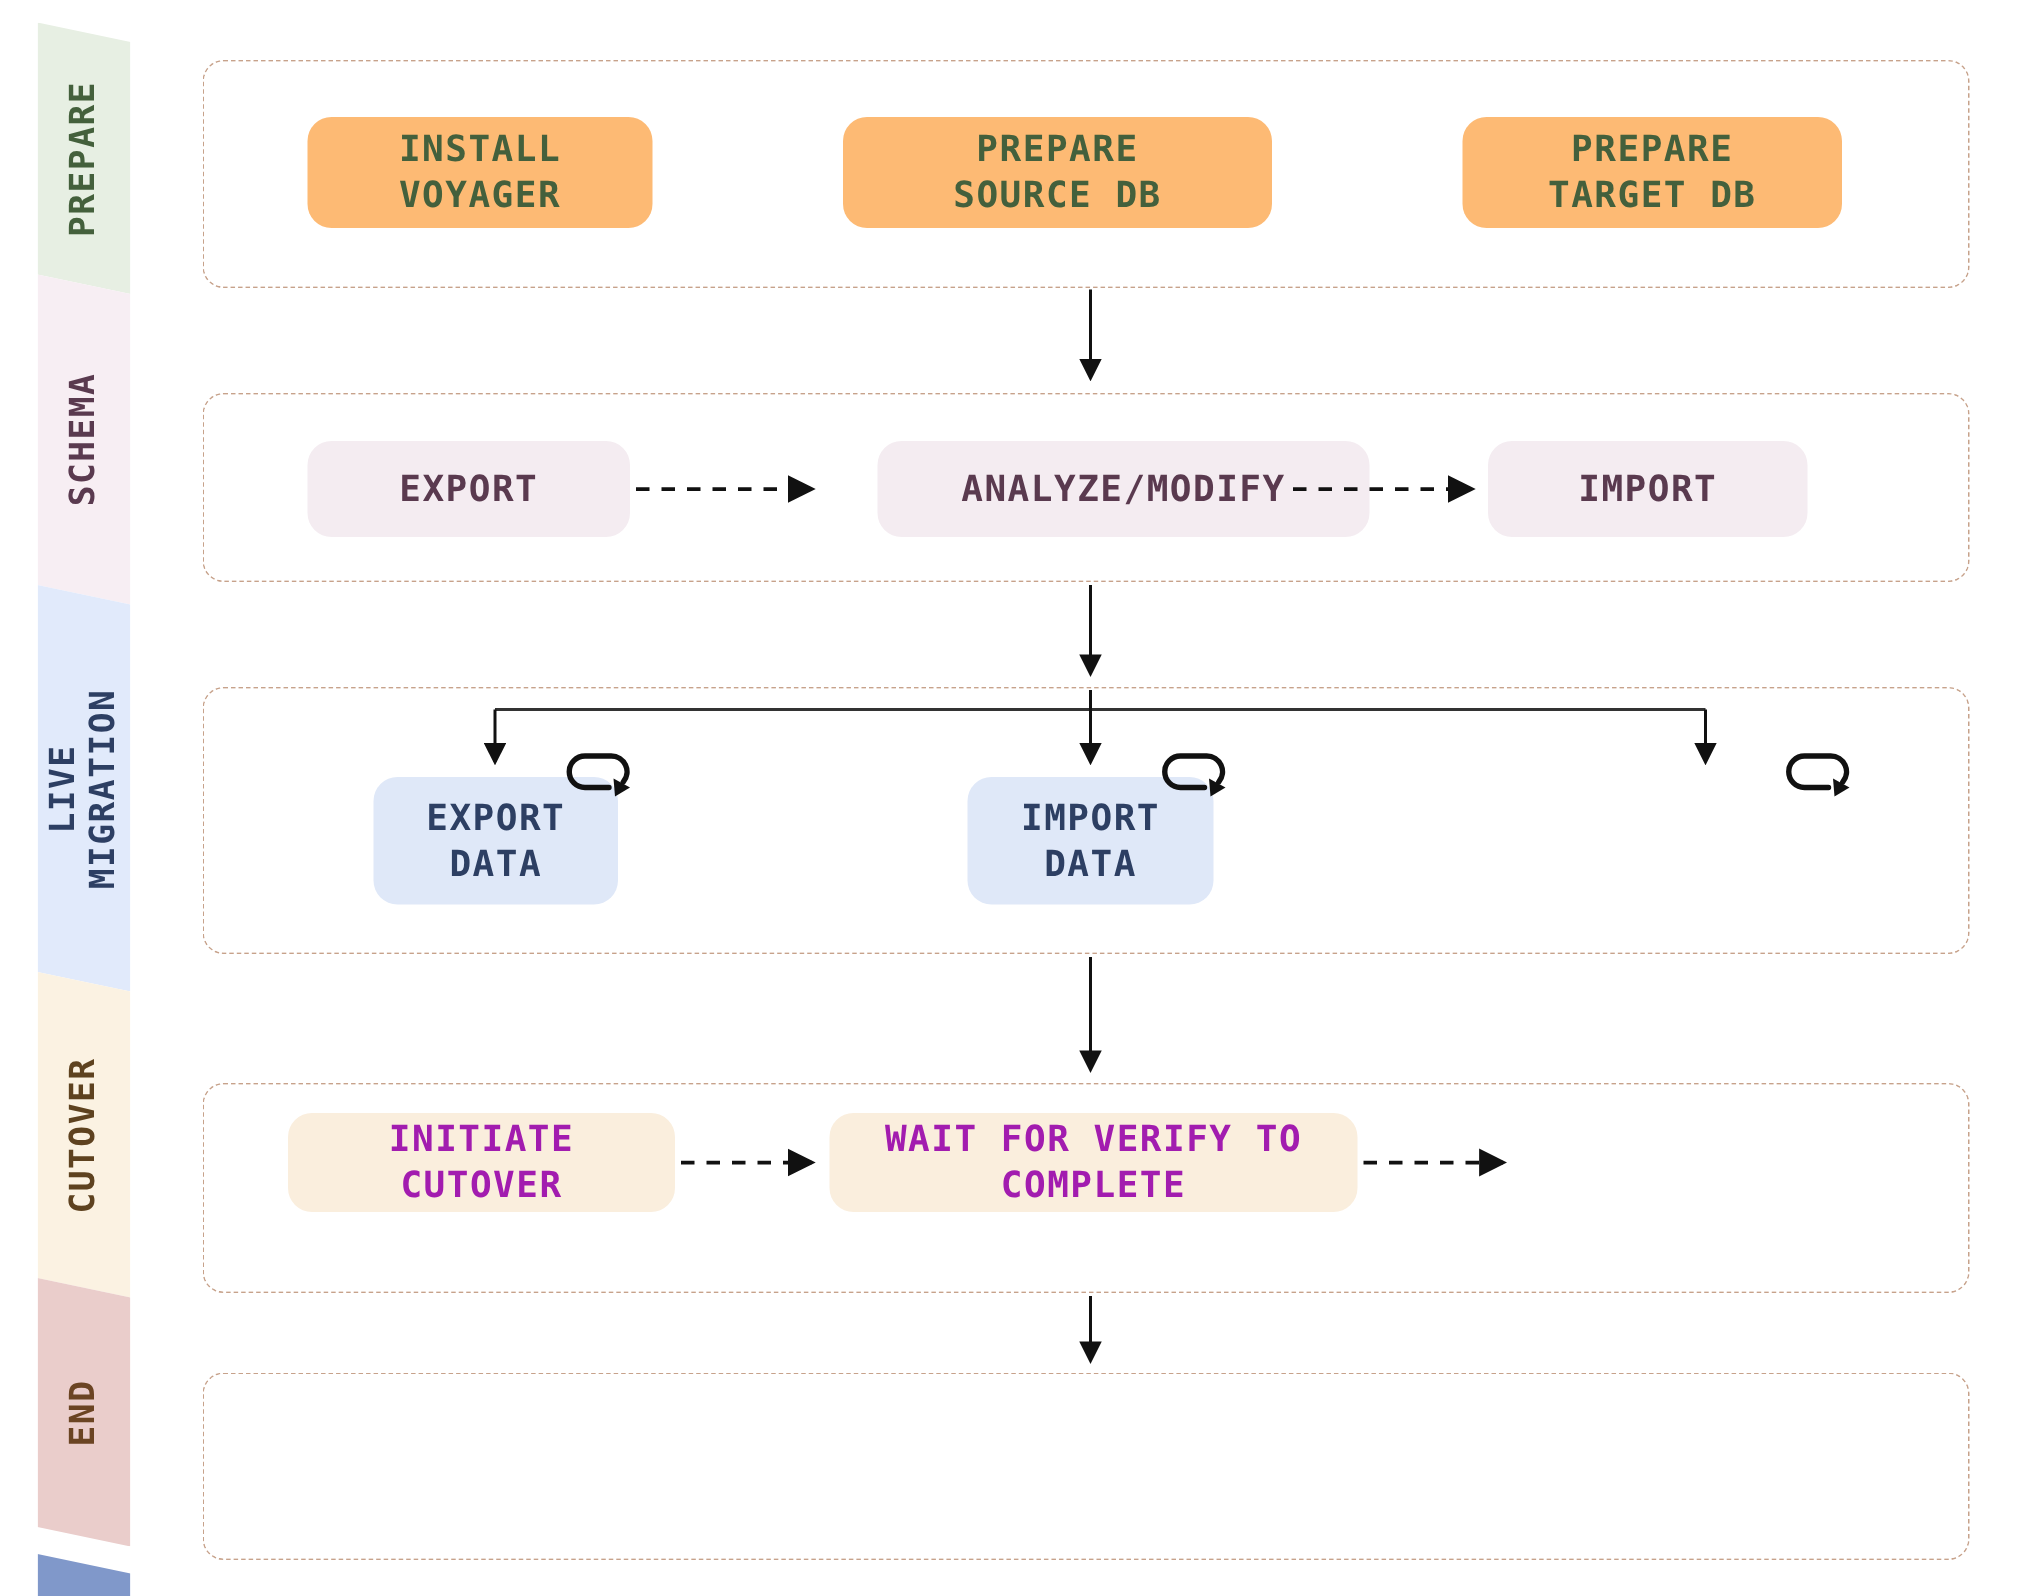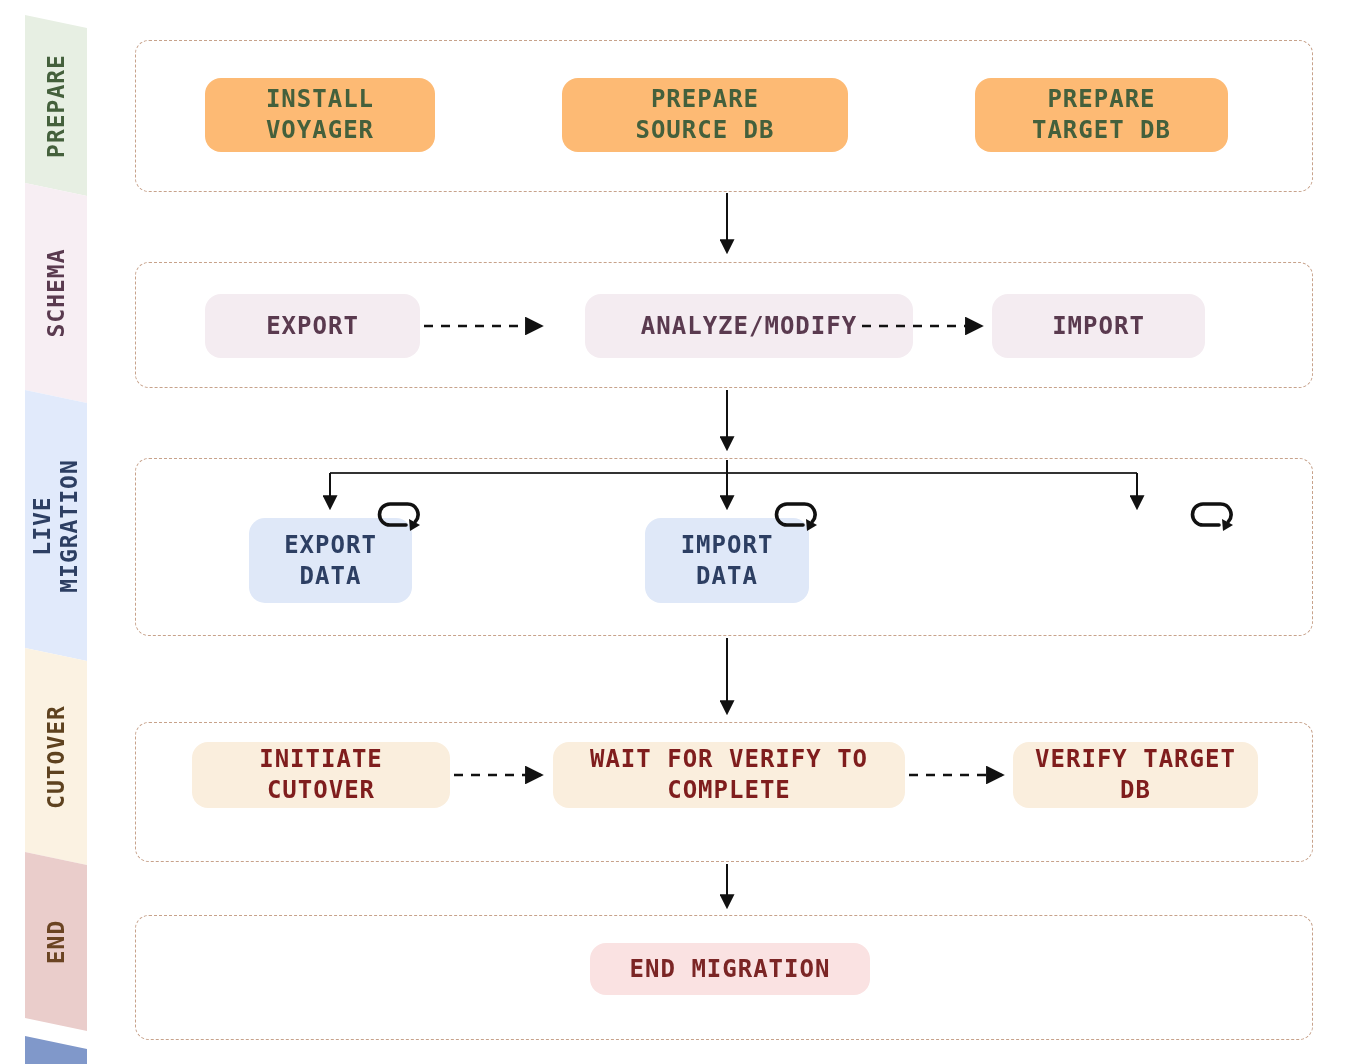--- a/index.html
+++ b/index.html
@@ -23,21 +23,21 @@
   
   .phase-box{position:absolute;left:135px;width:1178px;box-sizing:border-box;
        border:1.5px dashed #c7a28b;border-radius:14px;background:#ffffff;}
   
   .step{position:absolute;display:flex;align-items:center;justify-content:center;
        text-align:center;border-radius:16px;font-weight:bold;font-size:24px;
        line-height:31px;letter-spacing:1px;white-space:pre-line;box-sizing:border-box;}
   .c-prepare{background:#fdba74;color:#44603c;}
   .c-schema {background:#f4ecf1;color:#5a3a4f;}
   .c-live   {background:#dfe8f8;color:#2d3f63;}
-  .c-cutover{background:#faeedd;color:#7f1d1d;}
+  .c-cutover{background:#faeedd;color:#a21caf;}
   .c-end    {background:#fae2e2;color:#7b2525;}
   
   .overlay{position:absolute;left:0;top:0;pointer-events:none;}
   .loop-icon{position:absolute;width:46px;height:32px;}
 </style>
 </head>
 <body>
 
 <div class="canvas">
 
@@ -97,24 +97,21 @@
     <svg width="46" height="32" viewBox="0 0 46 32">
       <path d="M30,25 H14 a10.5,10.5 0 0 1 0,-21 H31.5 a10.5,10.5 0 0 1 8,17.3" fill="none" stroke="#111" stroke-width="3.6" stroke-linecap="round"></path>
       <polygon points="33,19 44,25 34,31" fill="#111"></polygon>
     </svg>
   </span>
 
   <div class="step c-cutover" style="left:192px;top:742px;width:258px;height:66px;">INITIATE
 CUTOVER</div>
   <div class="step c-cutover" style="left:553px;top:742px;width:352px;height:66px;">WAIT FOR VERIFY TO
 COMPLETE</div>
-  <div class="step c-cutover" style="left:1013px;top:742px;width:245px;height:66px;">VERIFY TARGET
-DB</div>
 
-  <div class="step c-end" style="left:590px;top:943px;width:280px;height:52px;">END MIGRATION</div>
 
   <svg class="overlay" width="1352" height="1064" viewBox="0 0 1352 1064">
     <defs>
       <marker id="ah" viewBox="0 0 10 10" refX="8.5" refY="5" markerWidth="7.5" markerHeight="7.5" orient="auto-start-reverse">
         <path d="M0,0 L10,5 L0,10 z" fill="#111"></path>
       </marker>
     </defs>
 
     <line x1="727" y1="193" x2="727" y2="252" stroke="#111" stroke-width="2" marker-end="url(#ah)"></line>
     <line x1="727" y1="390" x2="727" y2="449" stroke="#111" stroke-width="2" marker-end="url(#ah)"></line>

